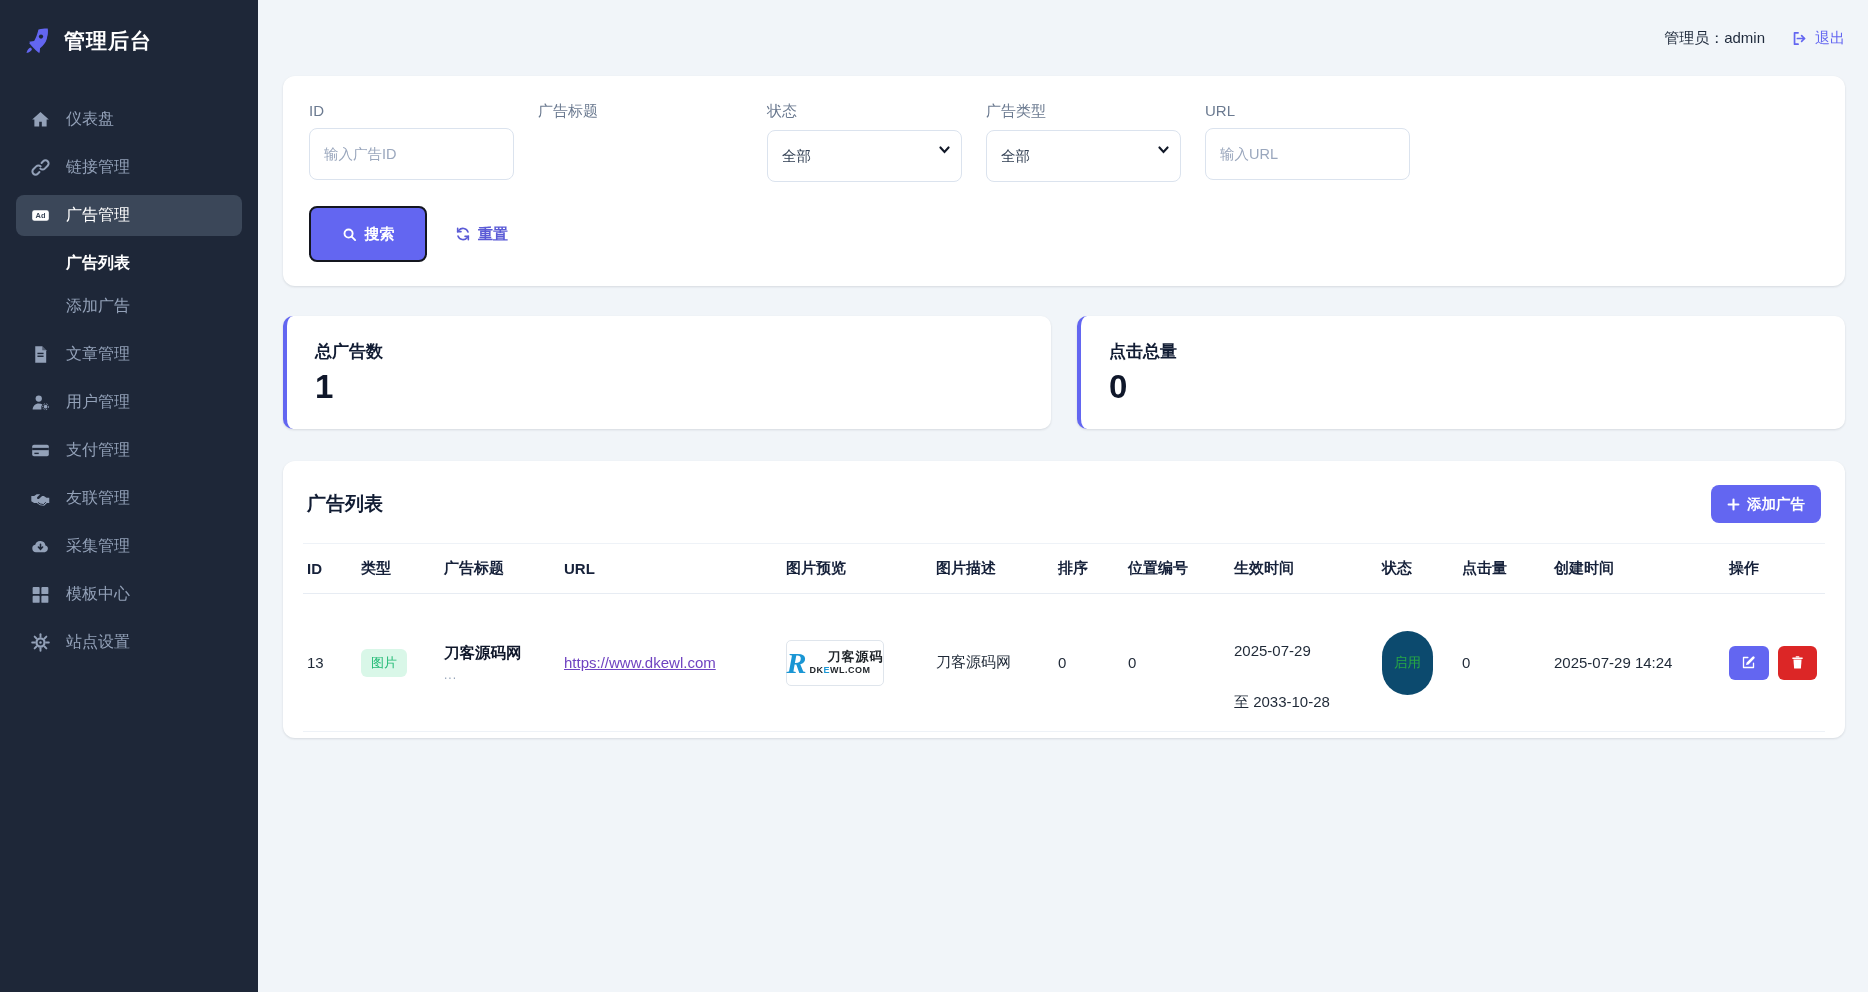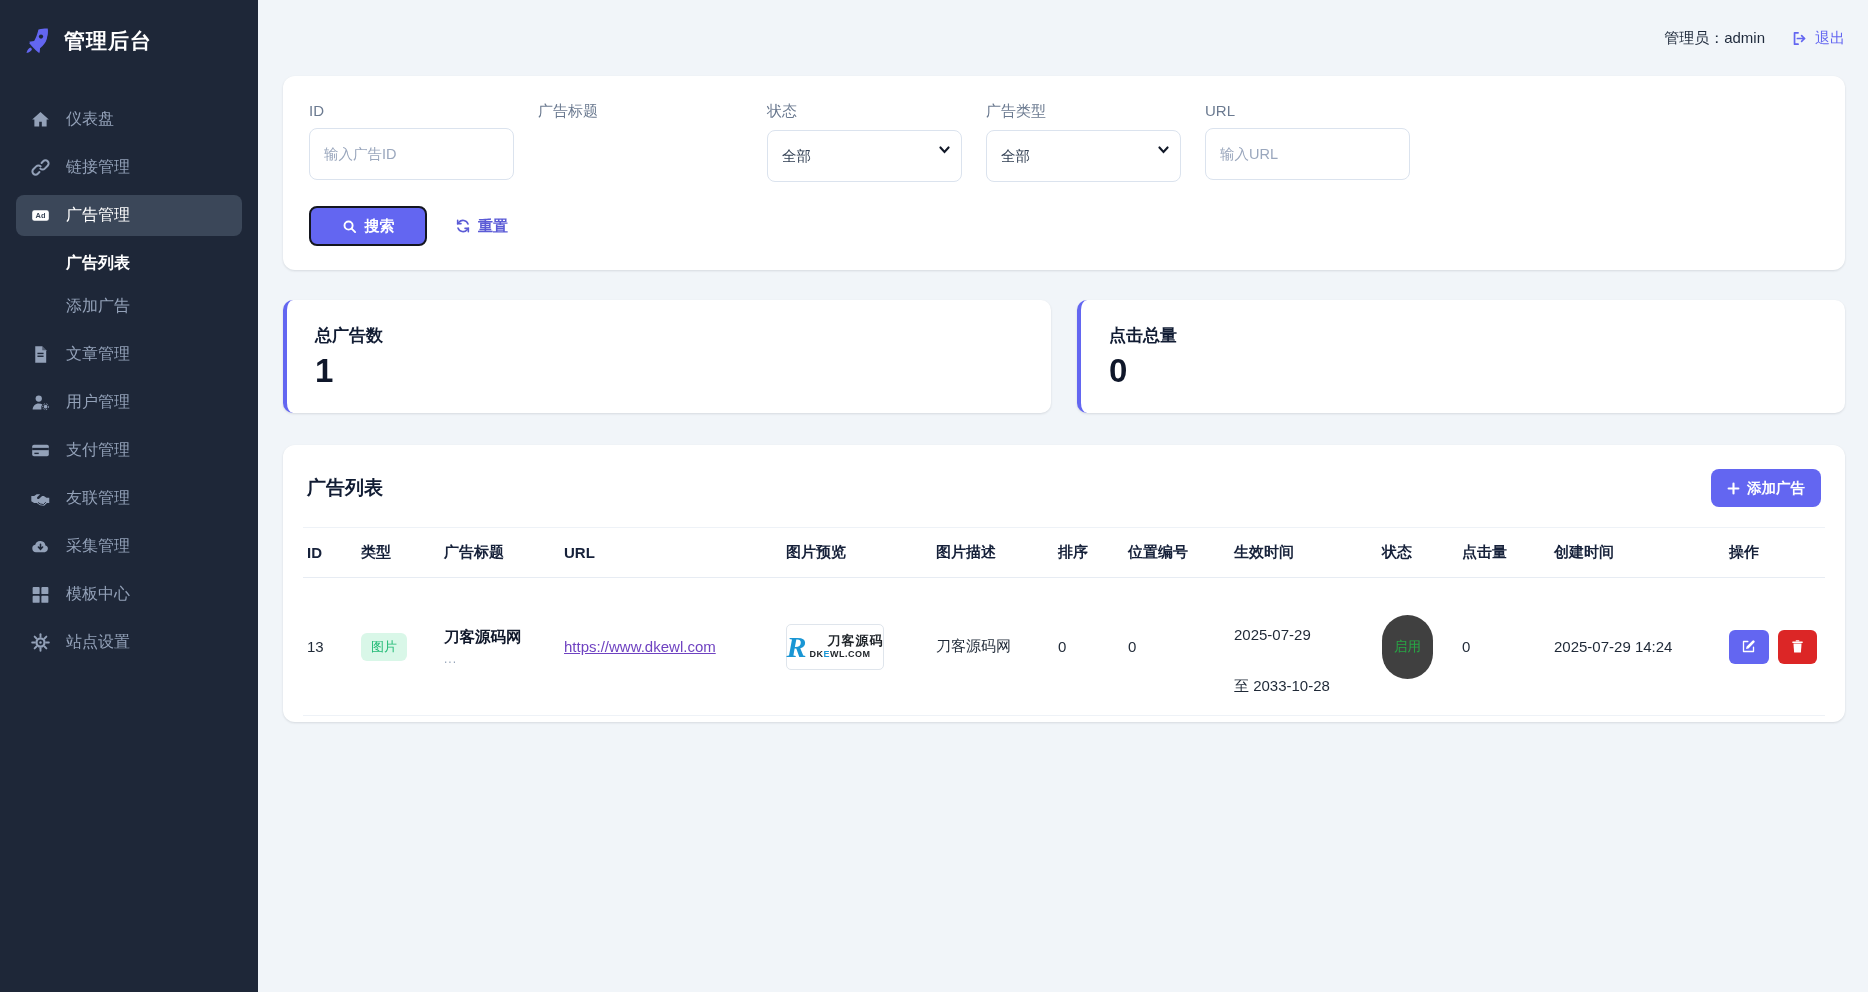--- a/index.html
+++ b/index.html
@@ -47,21 +47,21 @@
     font-family:inherit; outline:none;
   }
   .f-input::placeholder { color:#9aa7bd; }
   .sel-wrap { position:relative; }
   .f-select { appearance:none; -webkit-appearance:none; width:100%; padding-right:32px; }
   .sel-chevron { position:absolute; right:11px; top:13px; width:13px; height:13px; color:#111827; pointer-events:none; }
   .w205 { width:205px; } .w195 { width:195px; }
   .btn-row { display:flex; align-items:center; gap:28px; margin-top:24px; }
   .btn-search {
     display:flex; align-items:center; justify-content:center; gap:8px;
-    width:118px; height:40px; background:#6366f1; color:#fff;
+    width:118px; height:56px; background:#6366f1; color:#fff;
     border:2px solid #14161f; border-radius:8px; font-size:15px; font-weight:bold;
     cursor:pointer; font-family:inherit;
   }
   .btn-search svg { width:15px; height:15px; }
   .btn-reset {
     display:flex; align-items:center; gap:7px; background:none; border:none;
     color:#5b5bd6; font-size:15px; font-weight:bold; cursor:pointer; font-family:inherit;
   }
   .btn-reset svg { width:16px; height:16px; }
   
@@ -77,21 +77,21 @@
     display:flex; align-items:center; gap:7px; height:38px; padding:0 16px;
     background:#6366f1; color:#fff; border:none; border-radius:8px;
     font-size:14.5px; font-weight:bold; cursor:pointer; font-family:inherit;
   }
   .btn-add svg { width:13px; height:13px; }
   table { width:100%; border-collapse:collapse; table-layout:fixed; margin-top:20px; }
   th { text-align:left; font-size:15px; font-weight:bold; color:#16213a;
        padding:15px 8px 15px 4px; border-top:1px solid #eef2f7; border-bottom:1px solid #e7ecf3; }
   td { font-size:15px; color:#1f2937; padding:18px 8px 18px 4px; border-bottom:1px solid #eef2f7; vertical-align:middle; }
   .badge-type { display:inline-block; background:#d9f7e8; color:#21ba75; font-size:13px; border-radius:6px; padding:5px 10px; }
-  .badge-status { display:inline-block; background:#404040; color:#27a745; font-size:13.5px; border-radius:999px; padding:23px 12px; }
+  .badge-status { display:inline-block; background:#0c4a6e; color:#27a745; font-size:13.5px; border-radius:999px; padding:23px 12px; }
   .ad-title { font-weight:bold; color:#0f172a; font-size:15.5px; }
   .ad-title-more { color:#94a3b8; font-size:12px; margin-top:4px; letter-spacing:1px; }
   .url-link { color:#6f42c1; text-decoration:underline; font-size:15px; word-break:break-all; }
   .preview-box {
     width:98px; height:46px; background:#fff; border:1px solid #dfe5ec; border-radius:5px;
     display:flex; align-items:center; justify-content:center; gap:3px; padding:3px 5px;
   }
   .pv-r { font-size:30px; font-weight:bold; font-style:italic; color:#1a96d4; line-height:1; font-family:"Liberation Serif",serif; }
   .pv-text { display:flex; flex-direction:column; align-items:flex-start; }
   .pv-cn { font-size:13px; font-weight:bold; color:#21262b; letter-spacing:1px; line-height:1.15; white-space:nowrap;margin-left:18px; }

